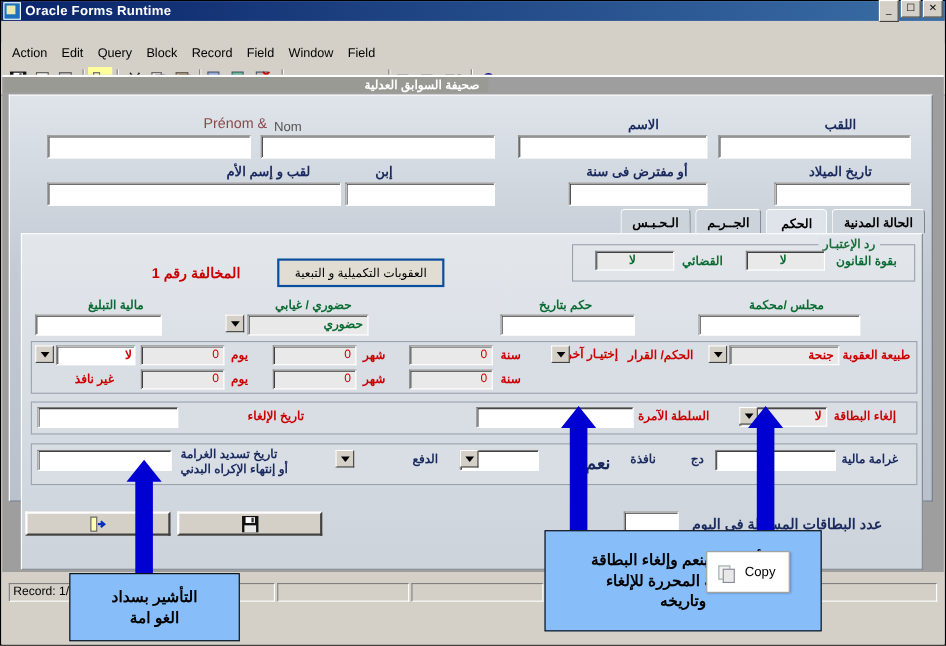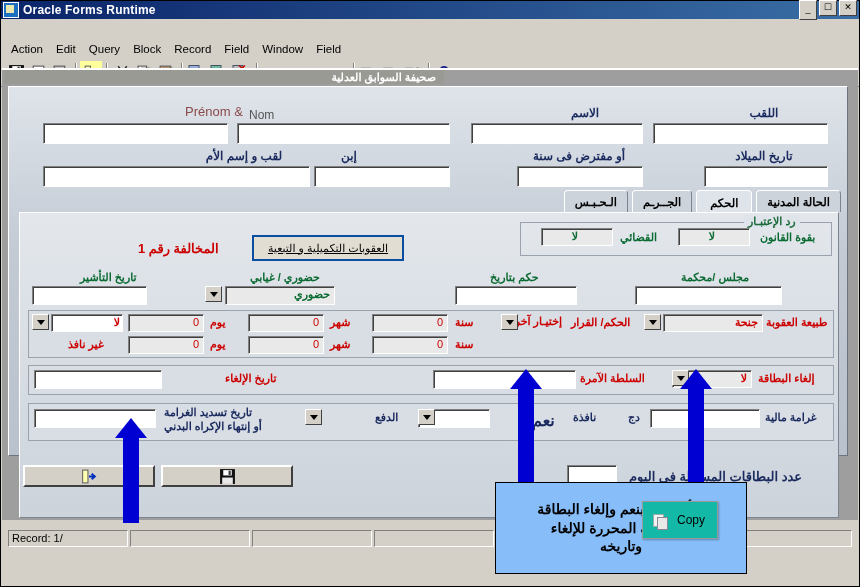--- a/index.html
+++ b/index.html
@@ -106,21 +106,21 @@
 
   
   .arrow{position:absolute;}
   .arrow .shaft{position:absolute;background:#0000d2;}
   .arrow .head{position:absolute;width:0;height:0;border-left:16px solid transparent;
                border-right:16px solid transparent;border-bottom:20px solid #0000d2;}
   .callout{position:absolute;background:#87befa;border:1px solid #000;
            color:#000;direction:rtl;text-align:center;font-size:14px;
            font-weight:bold;box-sizing:border-box;display:flex;
            align-items:center;justify-content:center;line-height:1.35;}
-  .ctxmenu{position:absolute;background:#14b8a6;border:1px solid #9a9a9a;
+  .ctxmenu{position:absolute;background:#ffffff;border:1px solid #9a9a9a;
            box-shadow:1px 1px 2px rgba(0,0,0,.3);display:flex;align-items:center;
            padding:0 10px;box-sizing:border-box;}
   .ctxmenu .ci{width:16px;height:16px;margin-right:8px;position:relative;}
   .ctxmenu .ci:before{content:"";position:absolute;left:0;top:2px;width:9px;height:11px;
            border:1px solid #9aa;background:#f2f2f2;}
   .ctxmenu .ci:after{content:"";position:absolute;left:4px;top:5px;width:9px;height:11px;
            border:1px solid #889;background:#e8e8e8;}
   .ctxmenu span{font-size:12px;color:#000;}
 </style>
 </head>
@@ -319,41 +319,41 @@
           <div class="fldtxt green" style="text-align:center;padding-top:1px;font-weight:bold;">لا</div>
         </div>
         <div class="lbl green" style="left:600px;top:18px;font-size:11px;">القضائي</div>
         <div class="fldg" style="left:521px;top:15px;width:72px;height:18px;">
           <div class="fldtxt green" style="text-align:center;padding-top:1px;font-weight:bold;">لا</div>
         </div>
 
         <div class="lbl red" style="left:118px;top:28px;font-size:13px;">المخالفة رقم 1</div>
         <div style="position:absolute;left:232px;top:22px;width:152px;height:26px;background:#e2ddd2;
                     border:2px solid #0a4ea0;box-sizing:border-box;display:flex;align-items:center;
-                    justify-content:center;direction:rtl;font-size:11px;color:#000;text-decoration:underline;">
+                    justify-content:center;direction:rtl;font-size:11px;color:#000;">
           <span>العقوبات التكميلية و التبعية</span>
         </div>
 
         <div class="lbl green" style="left:661px;top:58px;font-size:11px;">مجلس /محكمة</div>
         <div class="fld" style="left:615px;top:73px;width:147px;height:19px;">
           <div class="fldtxt"></div>
         </div>
 
         <div class="lbl green" style="left:470px;top:58px;font-size:11px;">حكم بتاريخ</div>
         <div class="fld" style="left:435px;top:73px;width:122px;height:19px;">
           <div class="fldtxt"></div>
         </div>
 
         <div class="lbl green" style="left:230px;top:58px;font-size:11px;">حضوري / غيابي</div>
         <div class="fldg" style="left:205px;top:73px;width:110px;height:19px;">
           <div class="fldtxt green" style="font-weight:bold;padding-left:16px;">حضوري</div>
         </div>
         <div class="ddbtn" style="left:185px;top:73px;"></div>
 
-        <div class="lbl green" style="left:60px;top:58px;font-size:11px;">تاريخ التأشير</div>
+        <div class="lbl green" style="left:60px;top:58px;font-size:11px;">مالية التبليغ</div>
         <div class="fld" style="left:12px;top:73px;width:115px;height:19px;">
           <div class="fldtxt"></div>
         </div>
 
         <div class="groupbox" style="left:8px;top:97px;width:806px;height:48px;background:#d9dee5;"></div>
 
         <div class="lbl red" style="left:746px;top:103px;font-size:11px;">طبيعة العقوبة</div>
         <div class="fldg" style="left:643px;top:101px;width:100px;height:18px;">
           <div class="fldtxt red" style="font-weight:bold;">جنحة</div>
         </div>
@@ -474,20 +474,24 @@
   </div>
   <div class="arrow" style="left:505px;top:368px;width:40px;height:115px;">
     <div class="head" style="left:4px;top:0;"></div>
     <div class="shaft" style="left:12px;top:19px;width:16px;height:108px;"></div>
   </div>
   <div class="arrow" style="left:675px;top:368px;width:40px;height:115px;">
     <div class="head" style="left:4px;top:0;"></div>
     <div class="shaft" style="left:12px;top:19px;width:16px;height:108px;"></div>
   </div>
 
+  <div class="callout" style="left:62px;top:520px;width:155px;height:62px;">
+    <span style="white-space:pre-line;">التأشير بسداد
+الغو امة</span>
+  </div>
 
   <div class="callout" style="left:494px;top:481px;width:252px;height:92px;">
     <span style="white-space:pre-line;">التأشــــير بنعم وإلغاء البطاقة
 والسلطة المحررة للإلغاء
 وتاريخه</span>
   </div>
 
   <div class="ctxmenu" style="left:641px;top:500px;width:76px;height:38px;">
     <span class="ci"></span>
     <span>Copy</span>

